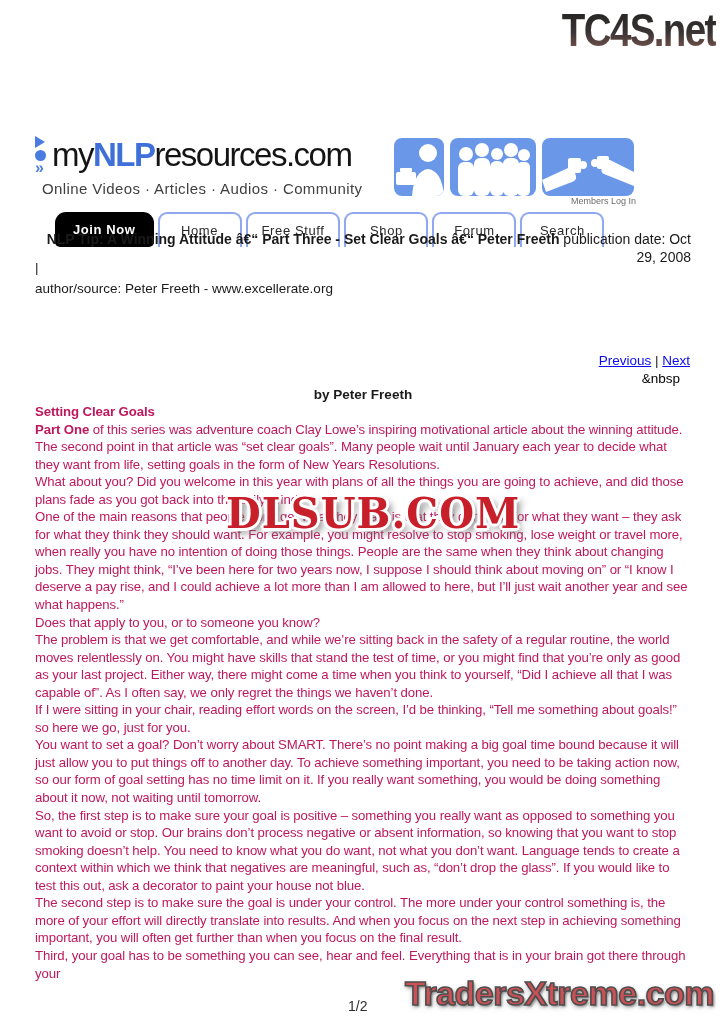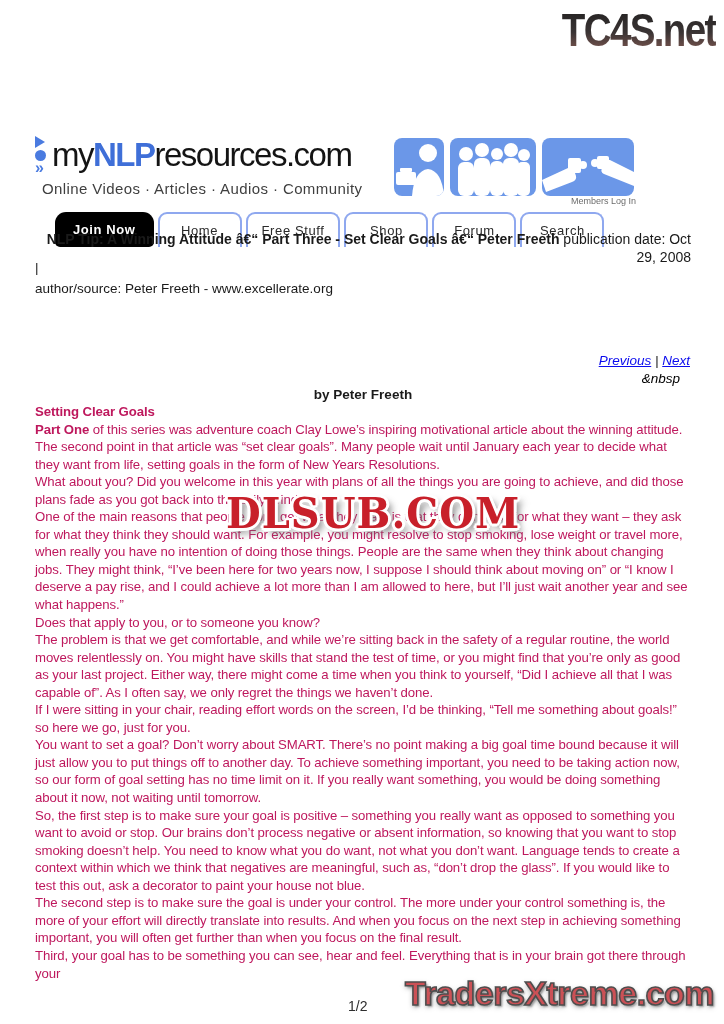--- a/index.html
+++ b/index.html
@@ -49,21 +49,21 @@
     background:#000000; color:#ffffff; border:none; font-weight:bold;
     border-radius:11px 11px 5px 5px; padding:0 18px;
   }
 
   
   .title-bar { top:231px; left:35px; width:656px; text-align:right; font-size:14px; line-height:17.5px; }
   .title-bar .b { font-weight:bold; }
   .meta-left { top:257px; left:35px; font-size:13.5px; line-height:21px; color:#1a1a1a; }
 
   
-  .pager { top:352px; right:34px; text-align:right; font-size:13.5px; line-height:17.5px;font-style:italic; }
+  .pager { top:352px; right:34px; text-align:right; font-size:13.5px; line-height:17.5px; }
   .pager a { color:#0b0bee; text-decoration:underline; cursor:pointer; }
   .pager .nbsp { padding-right:10px; color:#000; }
 
   .byline { top:387px; left:35px; width:656px; text-align:center; font-weight:bold; font-size:13.5px; }
 
   
   .article { top:403px; left:35px; width:657px; font-size:13.2px; line-height:17.55px; letter-spacing:-0.1px; color:#be185d; }
   .article h3 { font-size:13.2px; font-weight:bold; }
   .article p { margin:0; }
   .b { font-weight:bold; } .i { }

